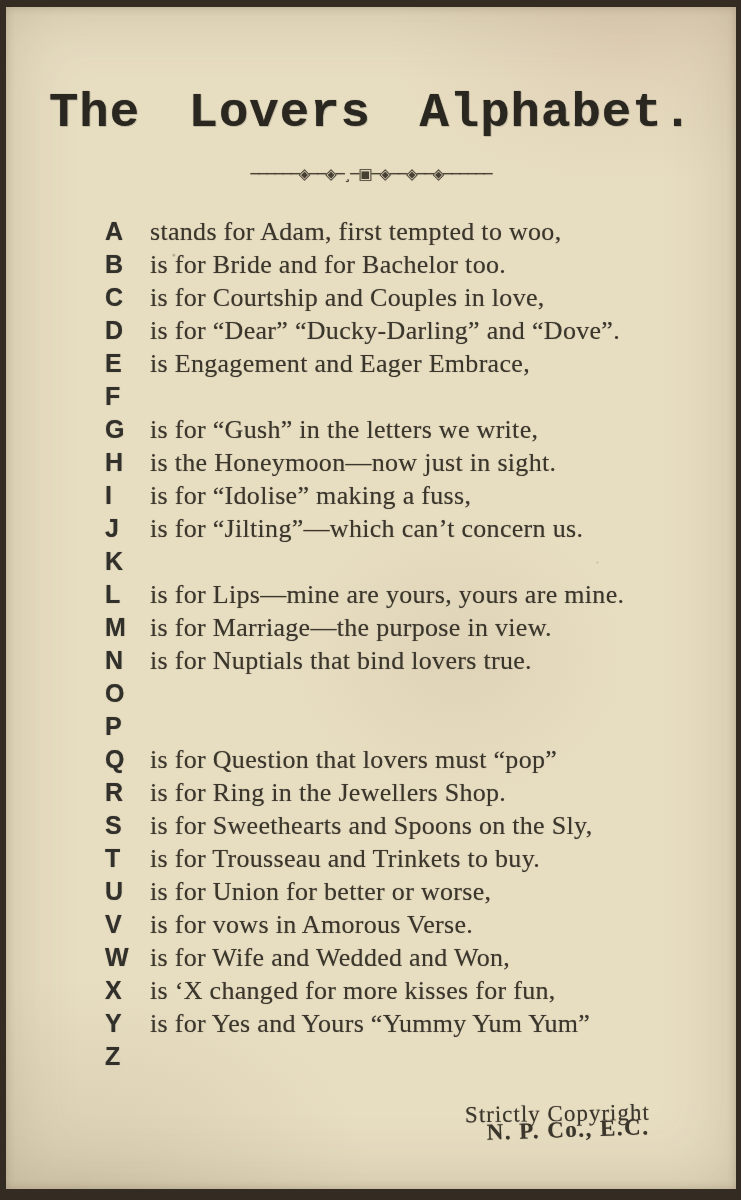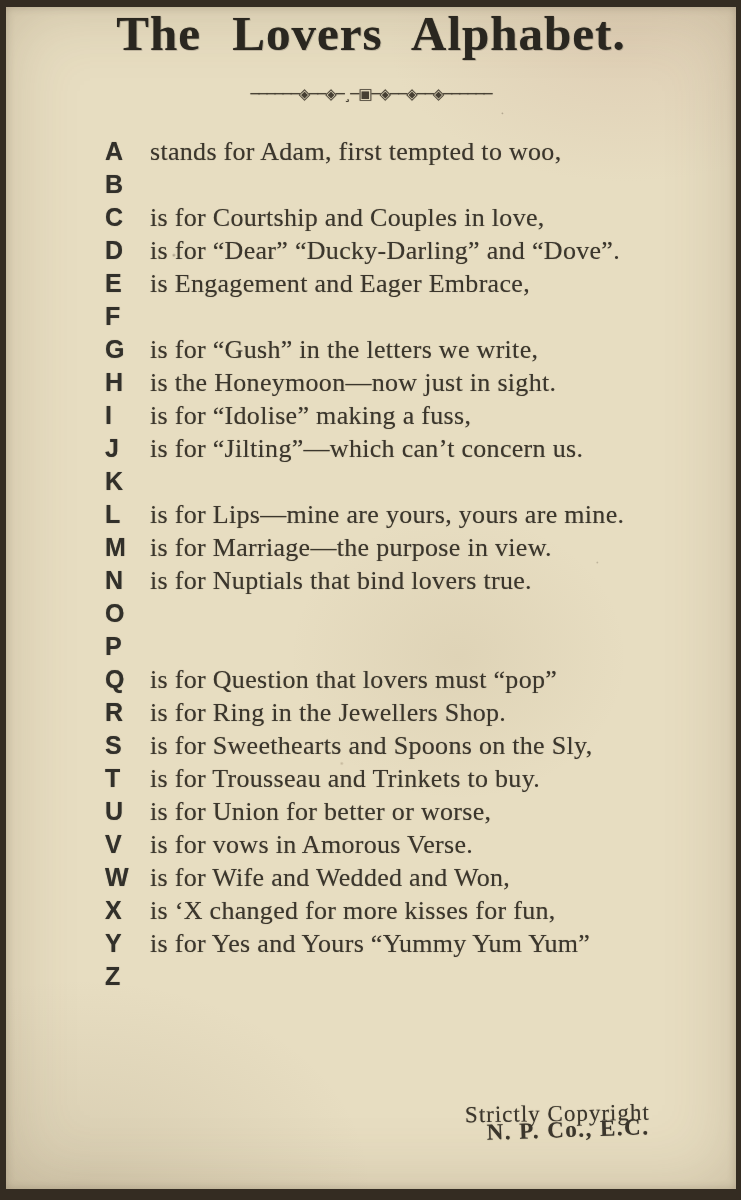--- a/index.html
+++ b/index.html
@@ -22,22 +22,23 @@
       radial-gradient(ellipse 420px 300px at 10% 100%, rgba(120,104,78,0.14), transparent 70%),
       radial-gradient(ellipse 260px 220px at 62% 55%, rgba(150,128,92,0.10), transparent 65%),
       #e7ddc1;
     box-shadow: inset 0 0 70px rgba(98,78,52,0.22), inset 0 0 8px rgba(70,56,38,0.25);
     overflow: hidden;
     font-family: "Liberation Serif", serif;
     color: #3a352b;
   }
 
   .title {
+    margin-top: 80px;
     text-align: center;
-    font-family: Liberation Serif, serif;
+    font-family: Liberation Mono, monospace;
     font-weight: bold;
     font-size: 49px;
     line-height: 1.1;
     letter-spacing: 1px;
     word-spacing: 18px;
     color: #2a2720;
     text-shadow: 0 0 1px rgba(42,39,32,0.6), 1px 1px 0 rgba(42,39,32,0.15);
   }
 
   .divider {
@@ -115,20 +116,21 @@
 
   <div class="divider">──────◈──◈─¸─▣─◈──◈──◈──────</div>
 
   <div class="alphabet-list">
     <div class="row">
         <span class="letter">A</span>
         <span class="verse">stands for Adam, first tempted to woo,</span>
       </div>
     <div class="row">
         <span class="letter">B</span>
+        <span class="verse">is for Bride and for Bachelor too.</span>
       </div>
     <div class="row">
         <span class="letter">C</span>
         <span class="verse">is for Courtship and Couples in love,</span>
       </div>
     <div class="row">
         <span class="letter">D</span>
         <span class="verse">is for “Dear” “Ducky-Darling” and “Dove”.</span>
       </div>
     <div class="row">

